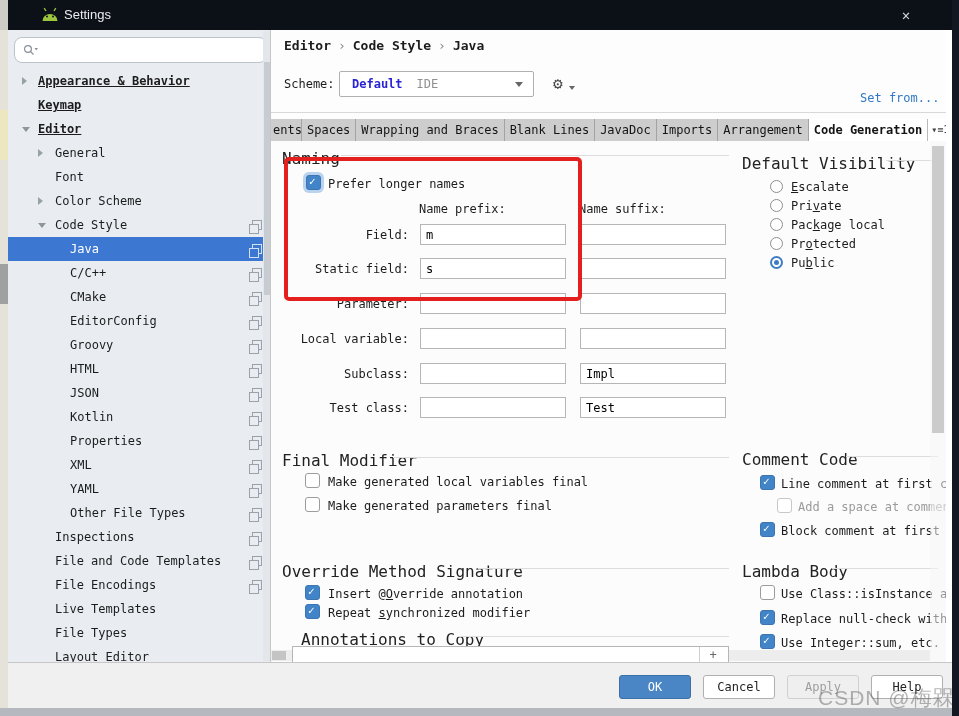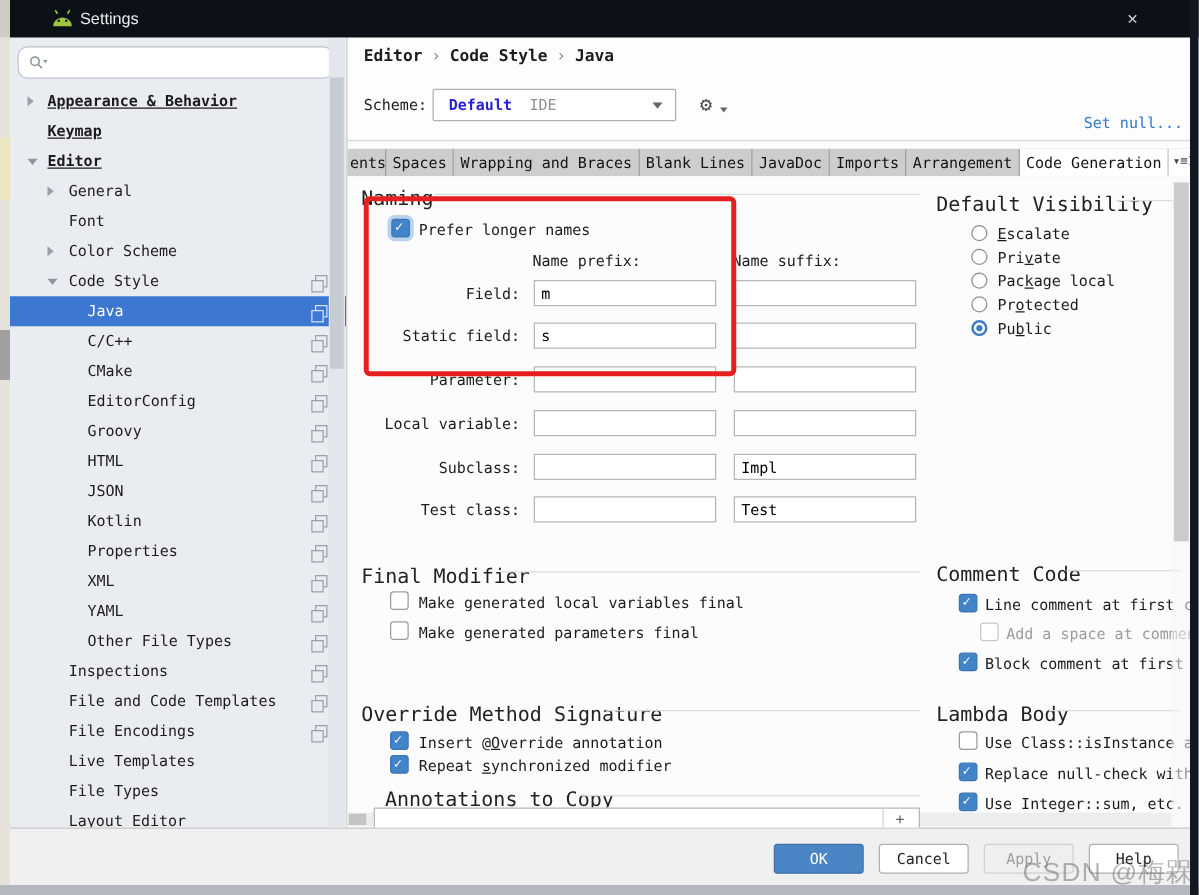--- a/index.html
+++ b/index.html
@@ -31,38 +31,38 @@
   .ar.r{border-left:5px solid #98a0a8;border-top:4px solid transparent;border-bottom:4px solid transparent;top:8px;}
   .ar.d{border-top:5px solid #8d959d;border-left:4px solid transparent;border-right:4px solid transparent;top:10px;}
   .a0{left:14px;} .a1{left:30px;}
   .cpy{position:absolute;right:15px;top:7px;width:8px;height:8px;border:1px solid #99a1ab;}
   .cpy::before{content:"";position:absolute;left:-4px;top:3px;width:8px;height:8px;border:1px solid #99a1ab;background:#e9edf2;}
   .sel .cpy{border-color:#d3e1f6;}
   .sel .cpy::before{background:#3c77d2;border-color:#d3e1f6;}
   #side-scroll-track{left:255px;top:1px;width:13px;height:630px;background:#e3e7ec;}
   #side-scroll-thumb{left:256px;top:32px;width:11px;height:233px;background:#c7cbd2;}
   
-  #main{left:277px;top:30px;width:675px;height:632px;background:#fdfdfd;border-left:1px solid #c6c6c6;box-sizing:border-box;}
+  #main{left:270px;top:30px;width:675px;height:632px;background:#fdfdfd;border-left:1px solid #c6c6c6;box-sizing:border-box;}
   #breadcrumb{left:13px;top:8px;font-weight:bold;font-size:13px;}
   #breadcrumb .sep{color:#8a8a8a;font-weight:normal;padding:0 7px;}
   #scheme-label{left:13px;top:47px;}
   #scheme-select{left:68px;top:41px;width:195px;height:26px;background:#fff;border:1px solid #b0b0b0;border-radius:2px;box-sizing:border-box;line-height:24px;cursor:pointer;}
   #scheme-select .v1{color:#2823d6;font-weight:bold;margin-left:12px;}
   #scheme-select .v2{color:#909090;margin-left:14px;}
   #scheme-caret{position:absolute;right:10px;top:10px;width:0;height:0;border-top:5px solid #666;border-left:4px solid transparent;border-right:4px solid transparent;}
   #gear-btn{left:282px;top:44px;width:24px;height:20px;cursor:pointer;color:#4a4a4a;}
   #gear-btn::before{content:"⚙";font-size:16px;}
   #gear-btn::after{content:"";position:absolute;left:16px;top:12px;border-top:4px solid #666;border-left:3px solid transparent;border-right:3px solid transparent;}
   #set-from{left:589px;top:61px;color:#3178c6;cursor:pointer;}
   #head-sep{left:0;top:82px;width:675px;height:1px;background:#d8d8d8;}
   
   #tabstrip{left:0;top:89px;width:675px;height:22px;background:#cdcdcd;white-space:nowrap;overflow:hidden;}
   .tab{display:inline-block;height:22px;line-height:22px;padding:0 5px;border-right:1px solid #a3a3a3;font-size:12px;color:#141414;cursor:pointer;vertical-align:top;}
   .tab.cut{width:31px;padding:0 0 0 2px;box-sizing:border-box;}
-  .tab.selt{background:#fff;font-weight:normal;border-right:1px solid #b9b9b9;}
+  .tab.selt{background:#fff;font-weight:bold;border-right:1px solid #b9b9b9;}
   .ovf{display:inline-block;height:22px;line-height:22px;padding:0 3px;background:#fff;font-size:10px;color:#444;cursor:pointer;vertical-align:top;}
   
   #panel{left:0;top:111px;width:675px;height:521px;background:#fcfcfc;overflow:hidden;}
   .sec{position:absolute;font-size:16px;color:#222;white-space:nowrap;}
   .secline{position:absolute;height:1px;background:#dcdcdc;}
   .cb{position:absolute;width:15px;height:15px;border:1px solid #9c9c9c;border-radius:3px;background:#fff;box-sizing:border-box;}
   .cb.on{background:#4184c8;border-color:#3d74b2;}
   .cb.on::after{content:"✓";position:absolute;left:2px;top:-1px;color:#fff;font-size:11px;font-weight:bold;}
   .cb.dis{border-color:#c8c8c8;}
   .cb.focus{box-shadow:0 0 0 3px rgba(104,159,220,0.45);}
@@ -161,21 +161,21 @@
   <div id="main" class="abs">
     <div id="breadcrumb" class="abs">
       <span>Editor</span><span class="sep">›</span><span>Code Style</span><span class="sep">›</span><span>Java</span>
     </div>
     <div id="scheme-label" class="abs">Scheme:</div>
     <div id="scheme-select" class="abs">
       <span class="v1">Default</span><span class="v2">IDE</span>
       <span id="scheme-caret"></span>
     </div>
     <div id="gear-btn" class="abs"></div>
-    <div id="set-from" class="abs">Set null...</div>
+    <div id="set-from" class="abs">Set from...</div>
     <div id="head-sep" class="abs"></div>
 
     <div id="tabstrip" class="abs">
       <span class="tab cut">ents</span><span class="tab">Spaces</span><span class="tab">Wrapping and Braces</span><span class="tab">Blank Lines</span><span class="tab">JavaDoc</span><span class="tab">Imports</span><span class="tab">Arrangement</span><span class="tab selt">Code Generation</span><span class="ovf"><span>▾≡</span><span>1</span></span>
     </div>
 
     <div id="panel" class="abs">
 
       <div class="sec" style="left:11px;top:8px;">Naming</div>
       <div class="secline" style="left:70px;top:14px;width:388px;"></div>

